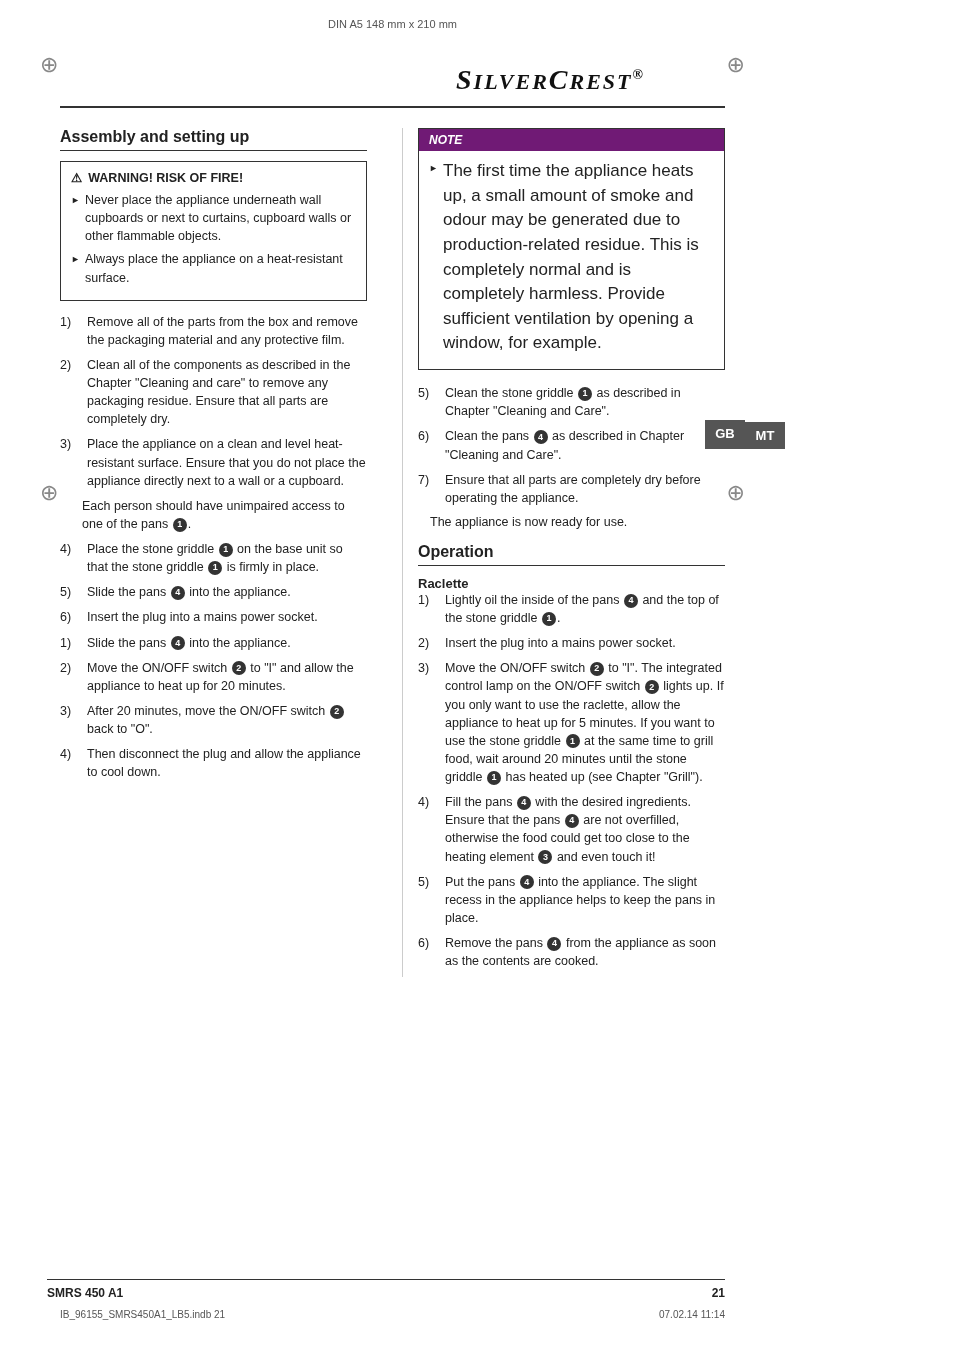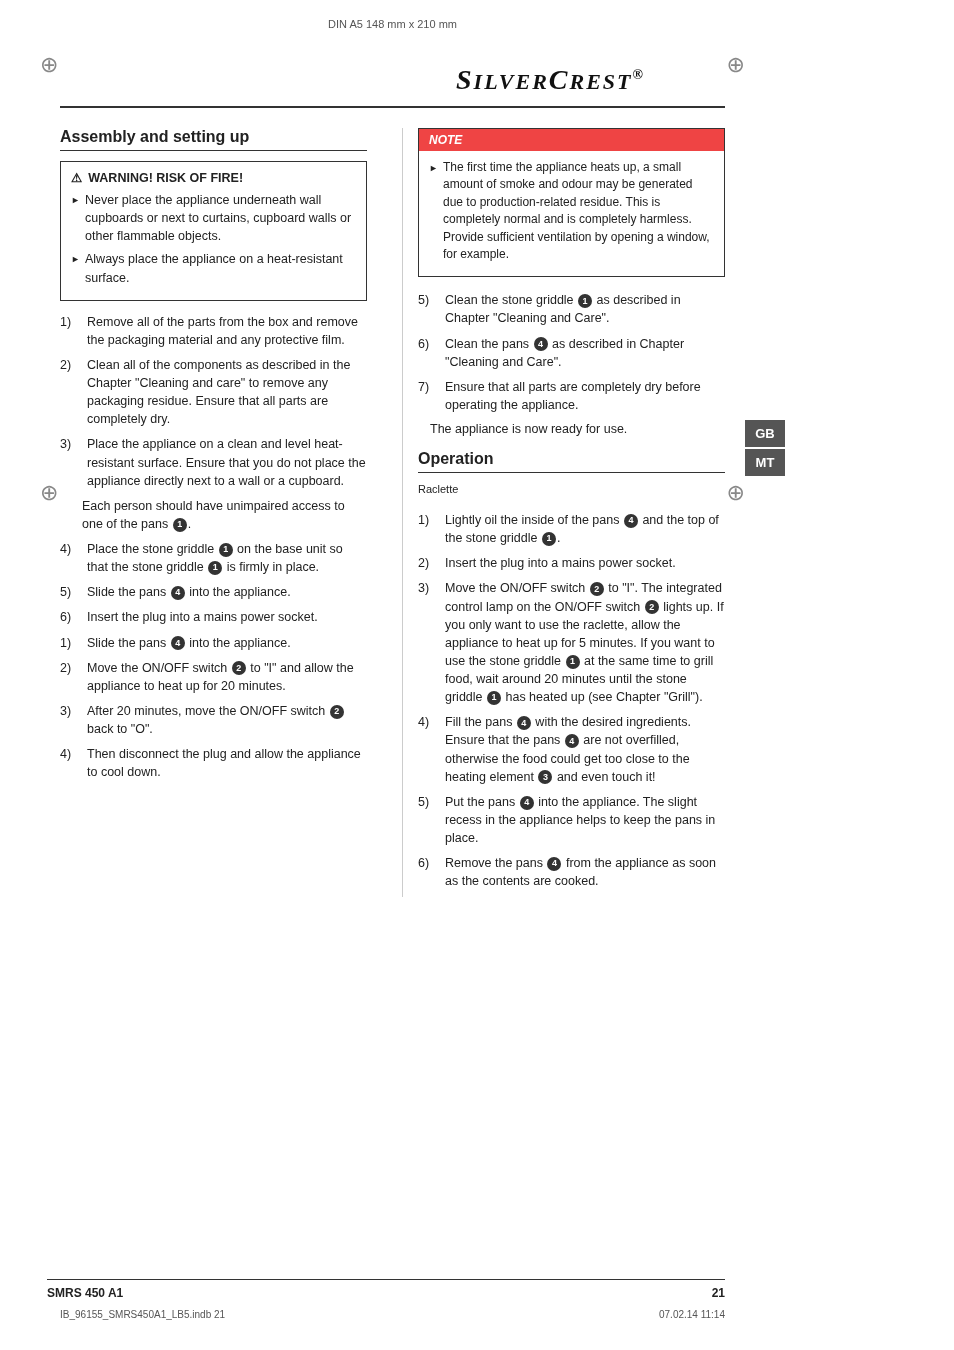--- a/index.html
+++ b/index.html
@@ -78,23 +78,23 @@
     
     .section-title {
       font-size: 16px;
       font-weight: bold;
       border-bottom: 1.5px solid #333;
       padding-bottom: 4px;
       margin-bottom: 10px;
     }
 
     .subsection-title {
-      font-size: 11px;
-      font-weight: normal;
-      margin-bottom: 16px;
+      font-size: 13px;
+      font-weight: bold;
+      margin-bottom: 0;
       margin-top: 10px;
     }
 
     
     .warning-box {
       border: 1.5px solid #333;
       padding: 8px 10px;
       margin-bottom: 12px;
       background: #fff;
     }
@@ -171,44 +171,43 @@
       flex-shrink: 0;
     }
 
     
     .note-box {
       border: 1.5px solid #333;
       margin-bottom: 14px;
     }
 
     .note-header {
-      background: #ef4444;
+      background: #701a75;
       color: #fff;
       font-weight: bold;
       font-size: 12px;
       padding: 4px 10px;
       font-style: italic;
     }
 
     .note-body {
       padding: 8px 10px;
     }
 
     .note-body .bullet-list li {
-      font-size: 12px;
+      font-size: 17px;
       line-height: 1.45;
     }
 
     
     .side-tab {
       position: absolute;
       right: 0;
       top: 420px;
       display: flex;
-      flex-direction: column;
       gap: 0;
     }
 
     .side-tab-item {
       background: #555;
       color: #fff;
       font-weight: bold;
       font-size: 13px;
       padding: 6px 10px;
       writing-mode: horizontal-tb;

